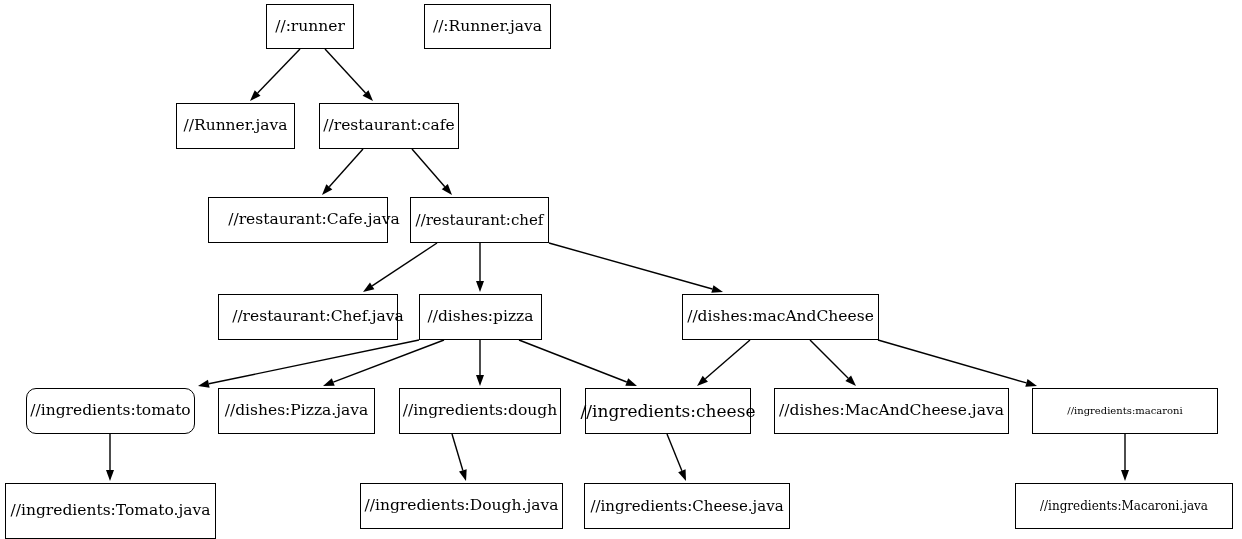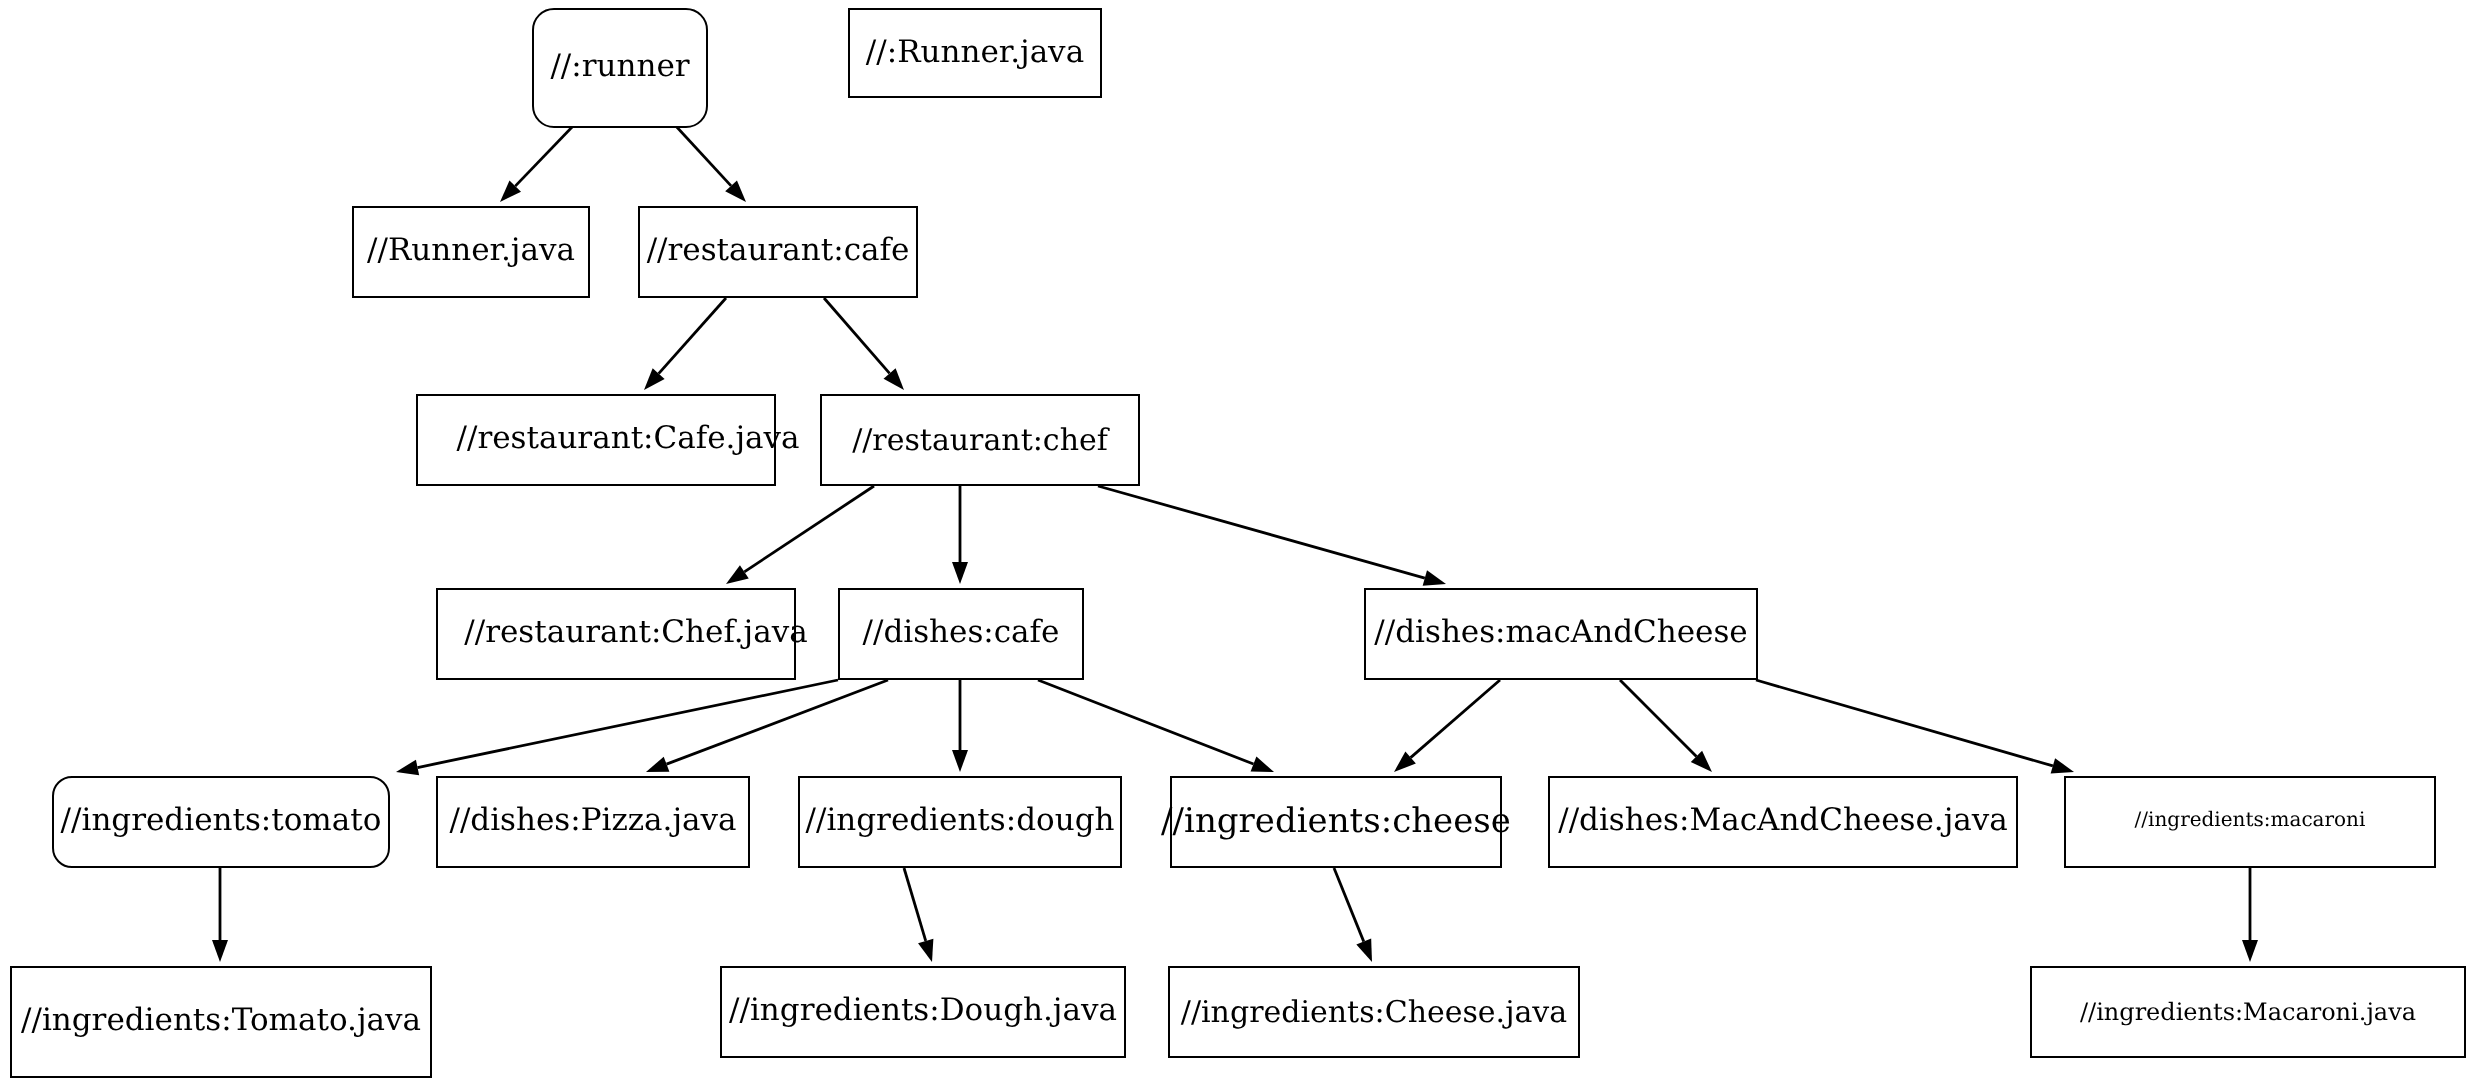--- a/index.html
+++ b/index.html
@@ -117,43 +117,43 @@
         <line x1="667" y1="434" x2="681.8773190695283" y2="470.80178927725433" stroke="#000000" stroke-width="1.4"></line>
         <polygon points="686,481 678.1688788067117,472.30094597924403 685.5857593323449,469.3026325752646" fill="#000000"></polygon>
       </g>
       <g>
         <line x1="1125" y1="434" x2="1125" y2="470" stroke="#000000" stroke-width="1.4"></line>
         <polygon points="1125,481 1121,470 1129,470" fill="#000000"></polygon>
       </g>
     </svg>
 
   <div id="node-layer">
-      <div class="node" style="left: 266px; top: 4px; width: 88px; height: 60px; border-color: rgb(0, 0, 0); background: rgb(255, 255, 255); border-radius: 11px;">
+      <div class="node" style="left: 266px; top: 4px; width: 88px; height: 45px; border-color: rgb(0, 0, 0); background: rgb(255, 255, 255);">
         <span class="node-label">//:runner</span>
       </div>
       <div class="node" style="left: 376px; top: 4px; width: 127px; height: 45px; border-color: rgb(0, 0, 0); background: rgb(255, 255, 255); margin-left: 48px;">
         <span class="node-label">//:Runner.java</span>
       </div>
       <div class="node" style="left: 176px; top: 103px; width: 119px; height: 46px; border-color: rgb(0, 0, 0); background: rgb(255, 255, 255);">
         <span class="node-label">//Runner.java</span>
       </div>
       <div class="node" style="left: 319px; top: 103px; width: 140px; height: 46px; border-color: rgb(0, 0, 0); background: rgb(255, 255, 255);">
         <span class="node-label">//restaurant:cafe</span>
       </div>
       <div class="node" style="left: 208px; top: 197px; width: 180px; height: 46px; border-color: rgb(0, 0, 0); background: rgb(255, 255, 255); padding-left: 32px;">
         <span class="node-label">//restaurant:Cafe.java</span>
       </div>
-      <div class="node" style="left: 410px; top: 197px; width: 160px; height: 46px; border-color: rgb(0, 0, 0); background: rgb(255, 255, 255); font-size: 15px;">
+      <div class="node" style="left: 410px; top: 197px; width: 139px; height: 46px; border-color: rgb(0, 0, 0); background: rgb(255, 255, 255); font-size: 15px;">
         <span class="node-label">//restaurant:chef</span>
       </div>
       <div class="node" style="left: 218px; top: 294px; width: 180px; height: 46px; border-color: rgb(0, 0, 0); background: rgb(255, 255, 255); padding-left: 20px;">
         <span class="node-label">//restaurant:Chef.java</span>
       </div>
       <div class="node" style="left: 419px; top: 294px; width: 123px; height: 46px; border-color: rgb(0, 0, 0); background: rgb(255, 255, 255);">
-        <span class="node-label">//dishes:cafe</span>
+        <span class="node-label">//dishes:pizza</span>
       </div>
       <div class="node" style="left: 682px; top: 294px; width: 197px; height: 46px; border-color: rgb(0, 0, 0); background: rgb(255, 255, 255);">
         <span class="node-label">//dishes:macAndCheese</span>
       </div>
       <div class="node" style="left: 26px; top: 388px; width: 169px; height: 46px; border-color: rgb(0, 0, 0); background: rgb(255, 255, 255); border-radius: 10px;">
         <span class="node-label">//ingredients:tomato</span>
       </div>
       <div class="node" style="left: 218px; top: 388px; width: 157px; height: 46px; border-color: rgb(0, 0, 0); background: rgb(255, 255, 255);">
         <span class="node-label">//dishes:Pizza.java</span>
       </div>

